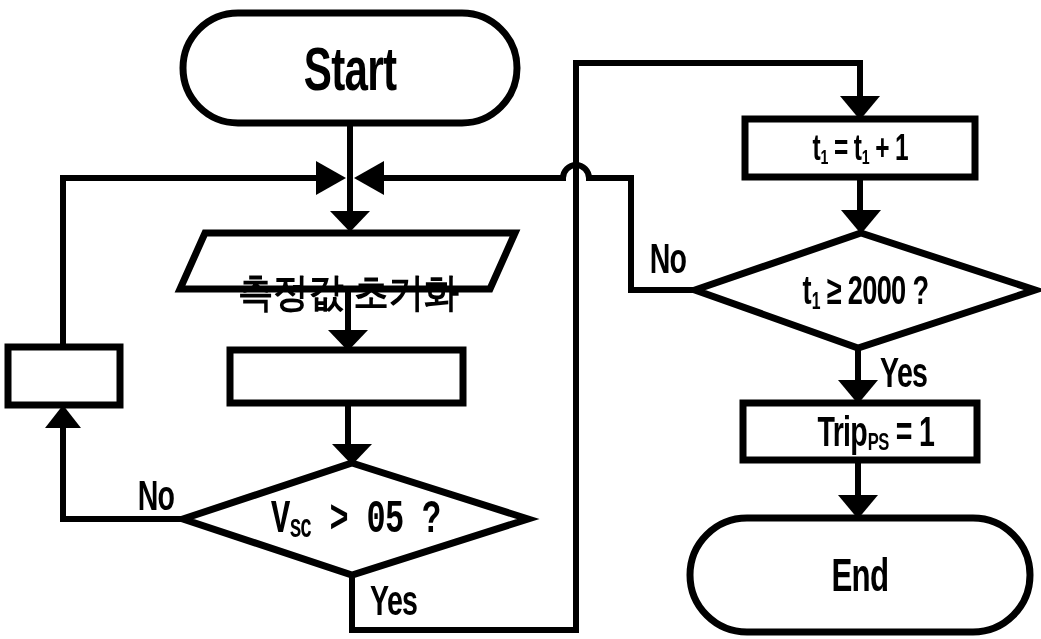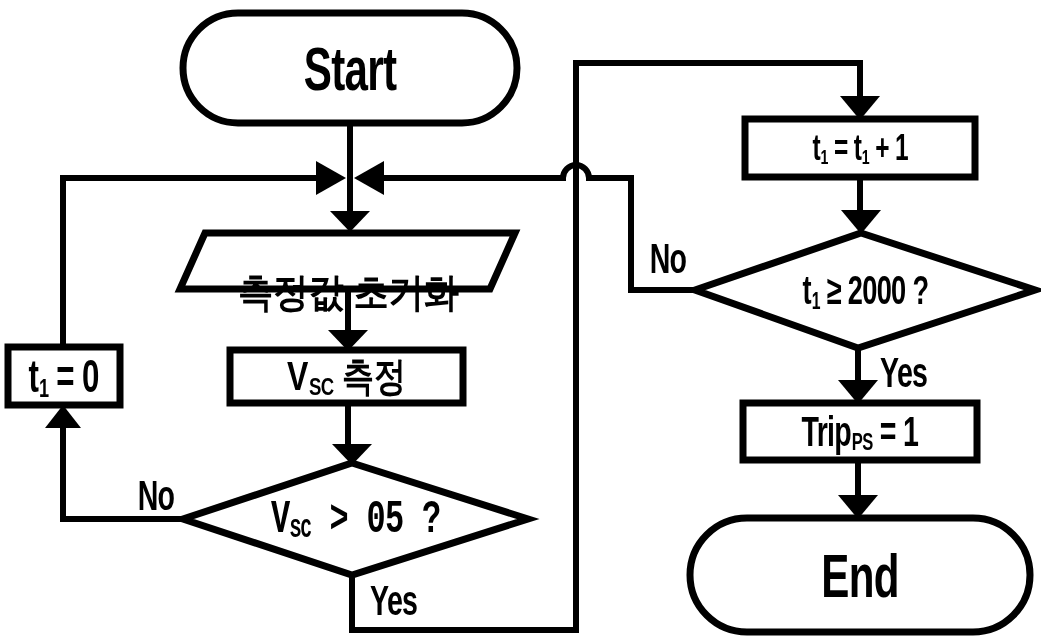--- a/index.html
+++ b/index.html
@@ -80,45 +80,39 @@
   </svg>
 
   <div class="lbl" style="left:183px;top:13px;width:334px;height:110px;font-size:62px;">
     <span class="cond">Start</span>
   </div>
 
   <div class="lbl" style="left:180px;top:231px;width:337px;height:58px;font-size:40px;margin-top:32px;">
     <span class="cond-k">측정값 초기화</span>
   </div>
 
-  <div class="lbl" style="left:230px;top:350px;width:233px;height:53px;font-size:40px;">
-    <span class="cond-k" style="transform:scaleX(0.8);">V<sub>SC</sub> 측정</span>
-  </div>
 
-  <div class="lbl" style="left:8px;top:347px;width:112px;height:58px;font-size:46px;">
-    <span class="cond">t<sub>1</sub> = 0</span>
-  </div>
 
   <div class="lbl" style="left:183px;top:463px;width:345px;height:112px;font-size:47px;font-family:Liberation Mono, monospace;">
     <span class="cond">V<sub>SC</sub> &gt; 05 ?</span>
   </div>
 
   <div class="lbl" style="left:745px;top:119px;width:230px;height:58px;font-size:36px;">
     <span class="cond">t<sub>1</sub> = t<sub>1</sub> + 1</span>
   </div>
 
   <div class="lbl" style="left:695px;top:233px;width:340px;height:115px;font-size:40px;">
     <span class="cond">t<sub>1</sub> ≥ 2000 ?</span>
   </div>
 
-  <div class="lbl" style="left:743px;top:403px;width:234px;height:57px;font-size:42px;">
+  <div class="lbl" style="left:759px;top:403px;width:234px;height:57px;font-size:42px;">
     <span class="cond">Trip<sub>PS</sub> = 1</span>
   </div>
 
-  <div class="lbl" style="left:690px;top:518px;width:340px;height:114px;font-size:62px;">
+  <div class="lbl" style="left:690px;top:518px;width:340px;height:114px;font-size:46px;">
     <span class="cond">End</span>
   </div>
 
   <div class="lbl" style="left:124px;top:476px;width:64px;height:40px;font-size:42px;">
     <span class="cond">No</span>
   </div>
 
   <div class="lbl" style="left:352px;top:580px;width:84px;height:42px;font-size:42px;">
     <span class="cond">Yes</span>
   </div>

